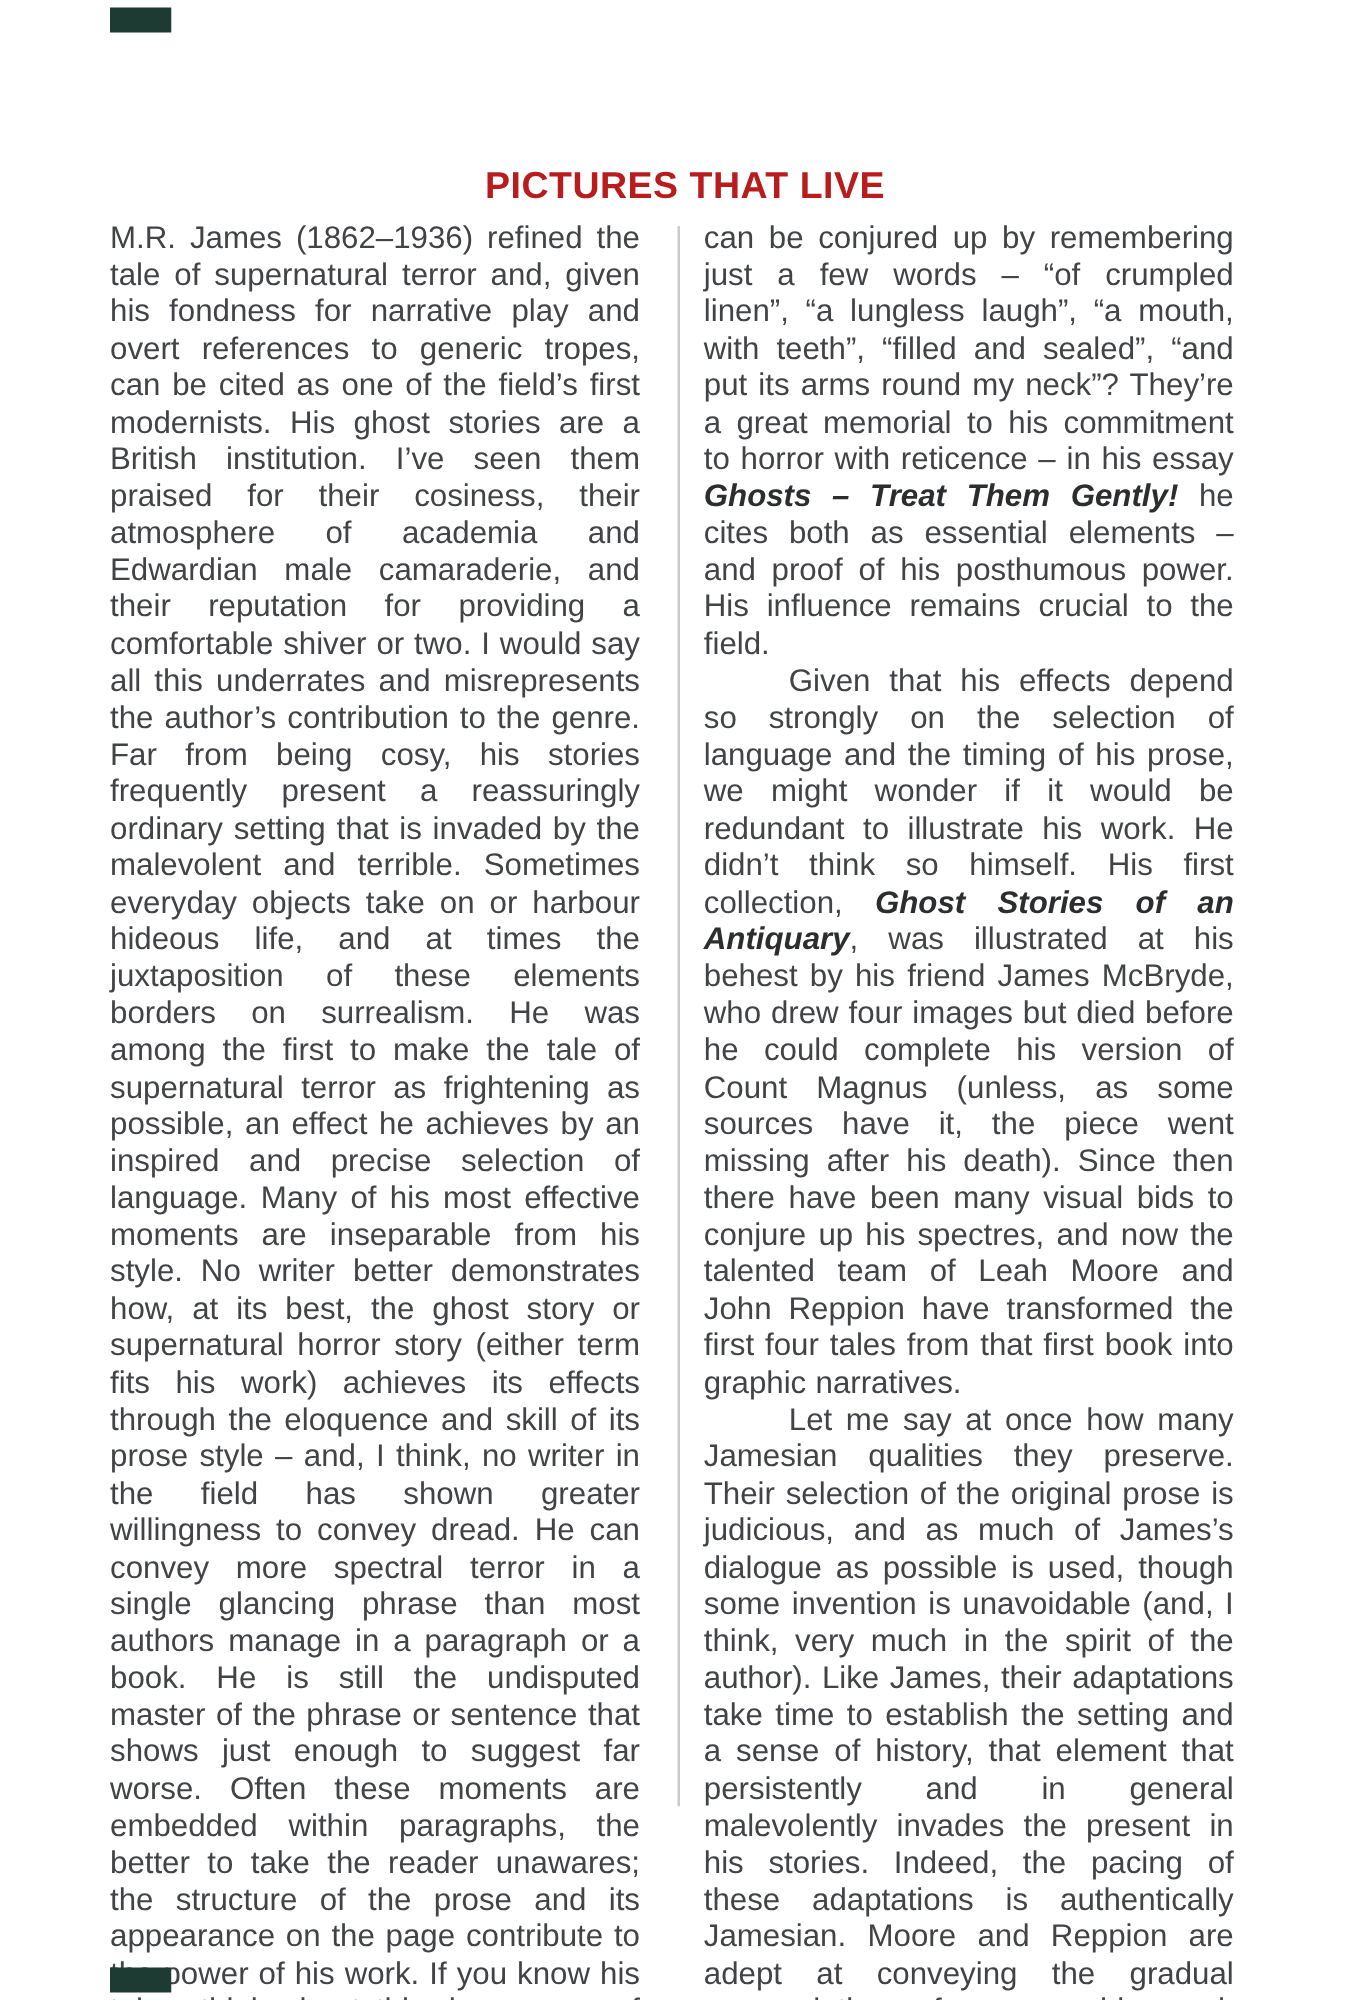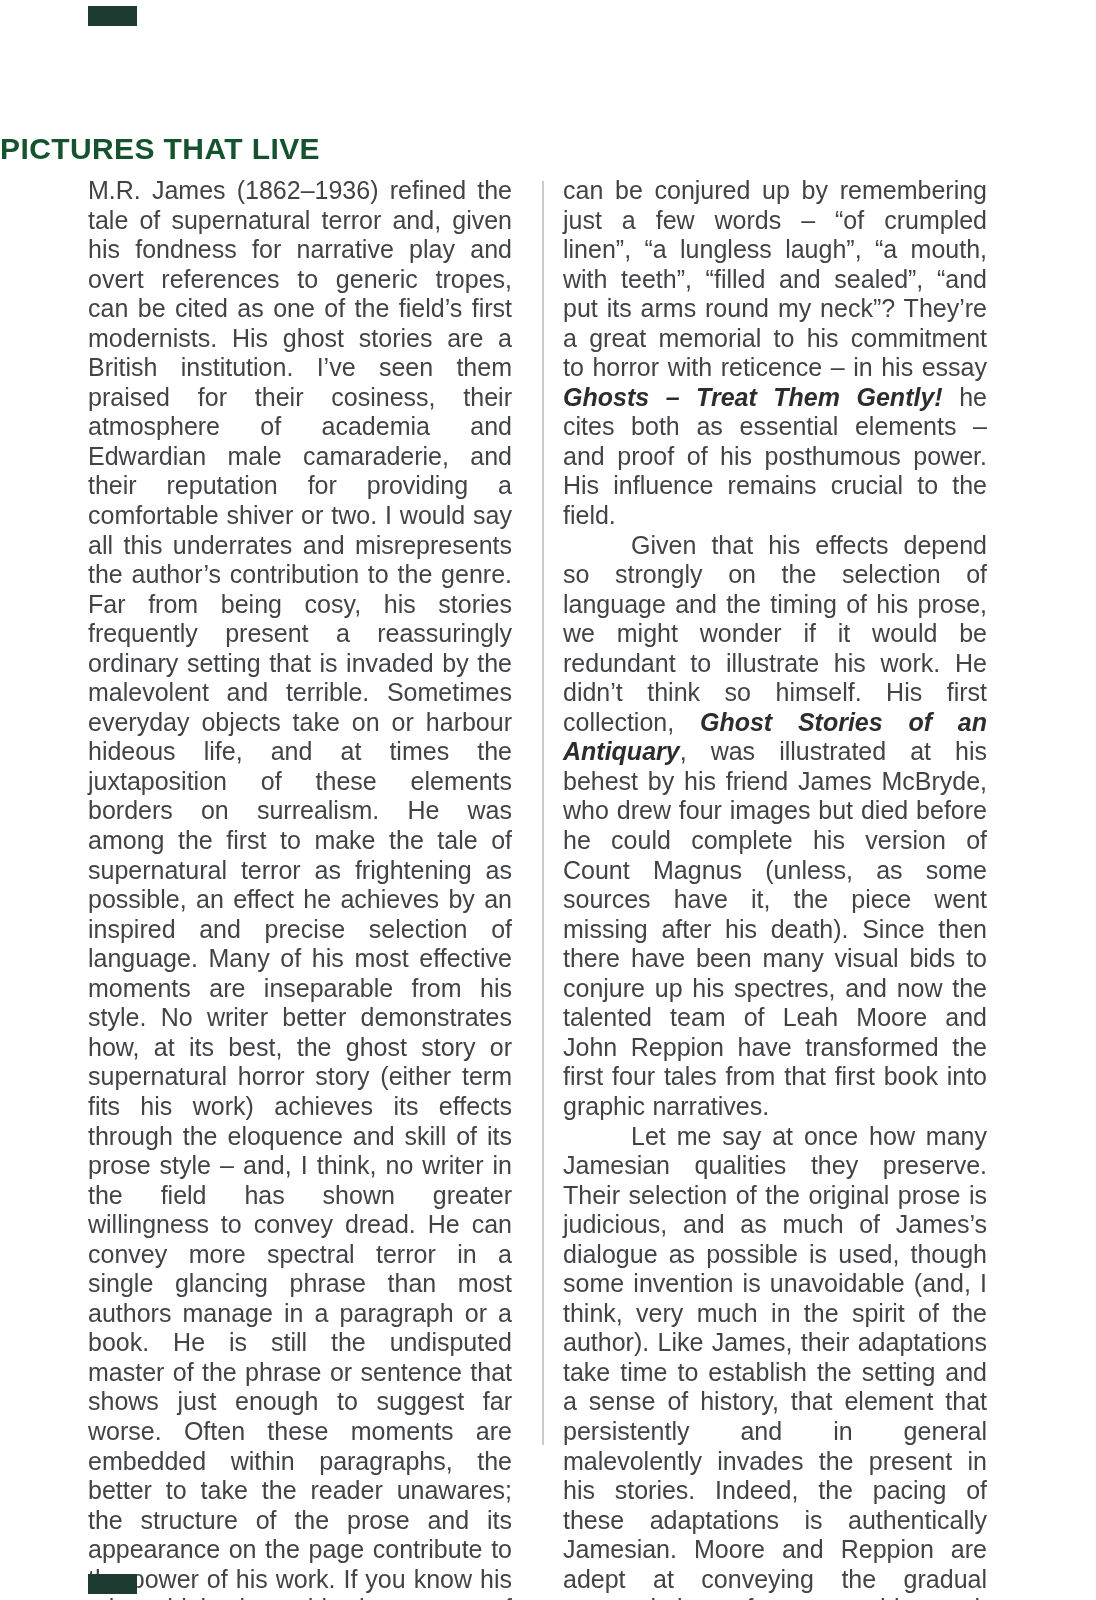--- a/index.html
+++ b/index.html
@@ -20,25 +20,25 @@
     width: 49px;
     height: 20px;
   }
   .edge-mark.top { top: 6px; }
   .edge-mark.bottom { top: 1574px; }
   .page-title {
     position: absolute;
     top: 112px;
     left: 0;
     width: 100%;
-    text-align: left;
+    text-align: center;
     font-size: 30px;
     font-weight: 800;
     letter-spacing: 0.4px;
-    color: #14532d;
+    color: #b91c1c;
   }
   .column {
     position: absolute;
     top: 176px;
     width: 424px;
     color: #414346;
   }
   .column.left  { left: 88px; }
   .column.right { left: 563px; }
   .column-divider {

